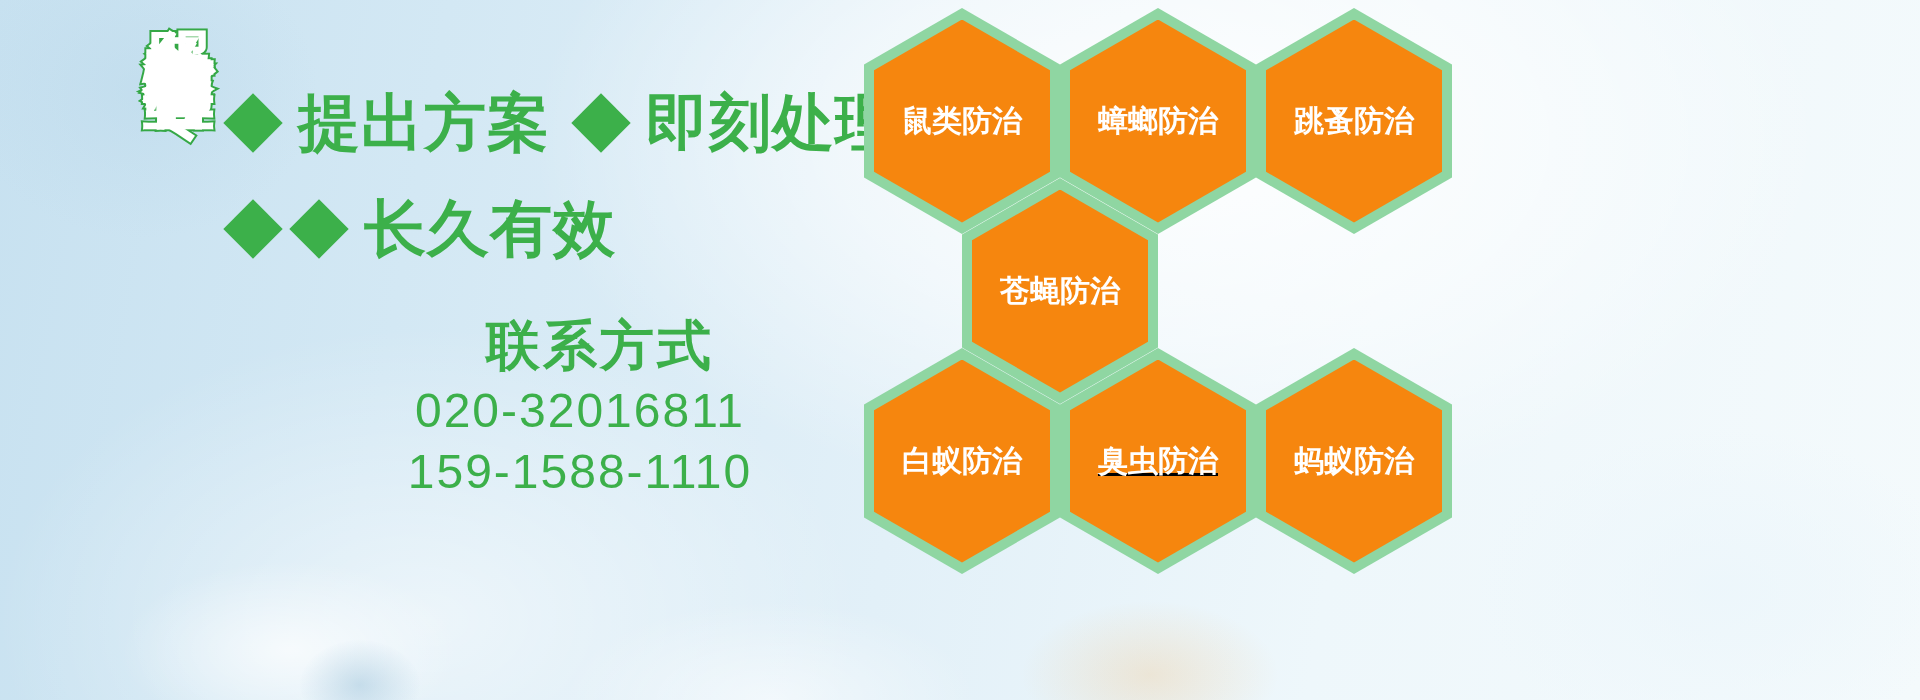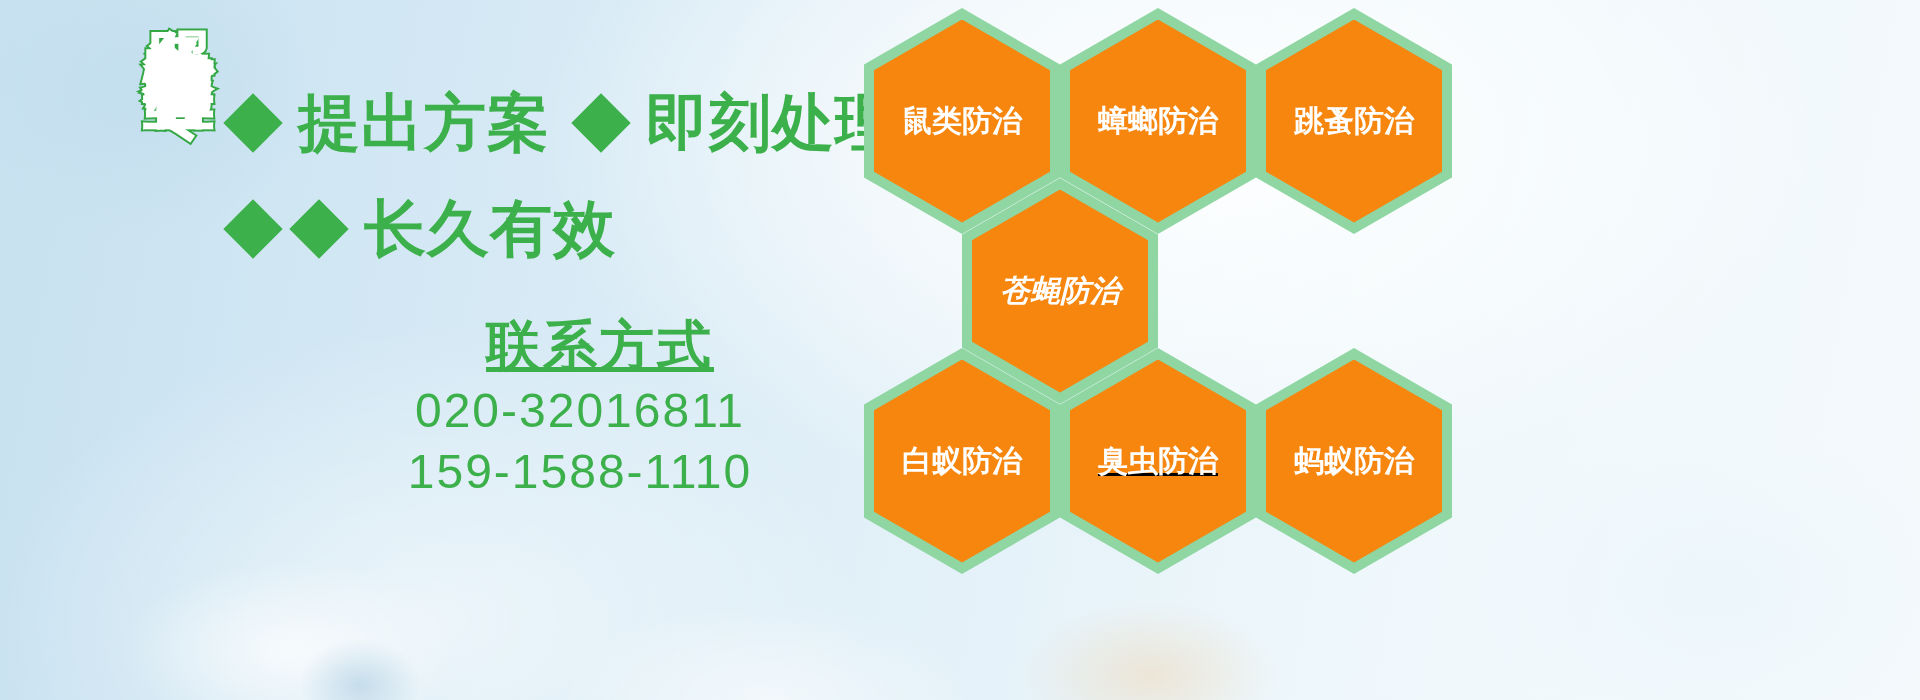--- a/index.html
+++ b/index.html
@@ -98,21 +98,20 @@
     text-align: center;
     color: #3cb04a;
     font-family: "DejaVu Sans", "Liberation Sans", sans-serif;
   }
   #contact-title {
     font-size: 54px;
     font-weight: 700;
     line-height: 1.25;
     letter-spacing: 3px;
     margin-left: 40px;
-    text-decoration: underline;
   }
   .phone-line {
     font-size: 48px;
     font-weight: 400;
     line-height: 1.28;
     letter-spacing: 2px;
     font-family: Liberation Sans, sans-serif;
   }
 
   
@@ -197,21 +196,21 @@
       <div class="hex-inner">
         <span class="hex-label">蟑螂防治</span>
       </div>
     </div>
     <div class="hex" style="left:398px; top:8px;">
       <div class="hex-inner">
         <span class="hex-label">跳蚤防治</span>
       </div>
     </div>
 
-    <div class="hex" style="left:104px; top:178px;font-style:italic;">
+    <div class="hex" style="left:104px; top:178px;">
       <div class="hex-inner">
         <span class="hex-label">苍蝇防治</span>
       </div>
     </div>
 
     <div class="hex" style="left:6px;   top:348px;">
       <div class="hex-inner">
         <span class="hex-label">白蚁防治</span>
       </div>
     </div>

